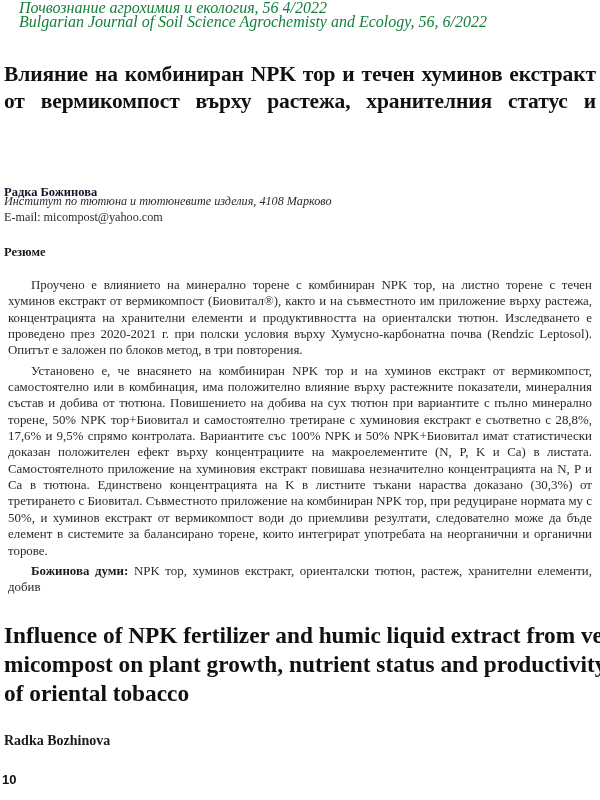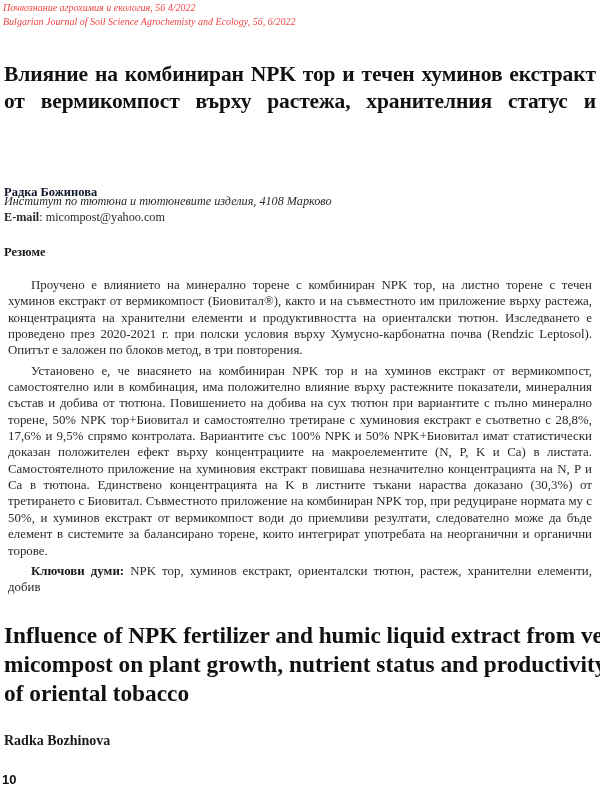--- a/index.html
+++ b/index.html
@@ -17,26 +17,26 @@
     }
     .page {
       position: absolute;
       left: 0;
       top: 0;
       width: 600px;
       height: 800px;
     }
     .running-head {
       position: absolute;
-      left: 3px;
+      left: 19px;
       top: 1px;
       font-style: italic;
-      font-size: 10px;
+      font-size: 16px;
       line-height: 14px;
-      color: #ef4444;
+      color: #15803d;
     }
     .running-head div { white-space: nowrap; }
 
     .title-bg {
       position: absolute;
       left: 4px;
       top: 61px;
       width: 592px;
       font-weight: bold;
       font-size: 21.5px;
@@ -67,21 +67,21 @@
       white-space: nowrap;
     }
     .email {
       position: absolute;
       left: 4px;
       top: 210px;
       font-size: 12.2px;
       color: #2a2a2a;
       white-space: nowrap;
     }
-    .email .lbl { font-weight: bold; text-align: right; }
+    .email .lbl { font-weight: normal; text-align: right; }
 
     .abstract-heading {
       position: absolute;
       left: 4px;
       top: 245px;
       font-weight: bold;
       font-size: 12.5px;
       color: #1a1a1a;
     }
 
@@ -153,21 +153,21 @@
 
   <div class="email">
     <span class="lbl">E-mail</span><span>: </span><span>micompost@yahoo.com</span>
   </div>
 
   <div class="abstract-heading">Резюме</div>
 
   <div class="abstract">
     <p>Проучено е влиянието на минерално торене с комбиниран NPK тор, на листно торене с течен хуминов екстракт от вермикомпост (Биовитал®), както и на съвместното им приложение върху растежа, концентрацията на хранителни елементи и продуктивността на ориенталски тютюн. Изследването е проведено през 2020-2021 г. при полски условия върху Хумусно-карбонатна почва (Rendzic Leptosol). Опитът е заложен по блоков метод, в три повторения.</p>
     <p>Установено е, че внасянето на комбиниран NPK тор и на хуминов екстракт от вермикомпост, самостоятелно или в комбинация, има положително влияние върху растежните показатели, минералния състав и добива от тютюна. Повишението на добива на сух тютюн при вариантите с пълно минерално торене, 50% NPK тор+Биовитал и самостоятелно третиране с хуминовия екстракт е съответно с 28,8%, 17,6% и 9,5% спрямо контролата. Вариантите със 100% NPK и 50% NPK+Биовитал имат статистически доказан положителен ефект върху концентрациите на макроелементите (N, P, K и Ca) в листата. Самостоятелното приложение на хуминовия екстракт повишава незначително концентрацията на N, P и Ca в тютюна. Единствено концентрацията на K в листните тъкани нараства доказано (30,3%) от третирането с Биовитал. Съвместното приложение на комбиниран NPK тор, при редуциране нормата му с 50%, и хуминов екстракт от вермикомпост води до приемливи резултати, следователно може да бъде елемент в системите за балансирано торене, които интегрират употребата на неорганични и органични торове.</p>
-    <p><span class="kw-label">Ключови думи:</span><span> NPK тор, хуминов екстракт, ориенталски тютюн, растеж, хранителни елементи, добив</span></p>
+    <p><span class="kw-label">Божинова думи:</span><span> NPK тор, хуминов екстракт, ориенталски тютюн, растеж, хранителни елементи, добив</span></p>
   </div>
 
   <h2 class="title-en" style="margin:0;">
     <span class="line">Influence of NPK fertilizer and humic liquid extract from ver-</span>
     <span class="line">micompost on plant growth, nutrient status and productivity</span>
     <span class="line last">of oriental tobacco</span>
   </h2>
 
   <div class="author-en">Radka Bozhinova</div>
 

